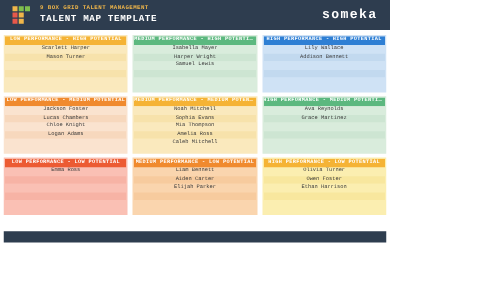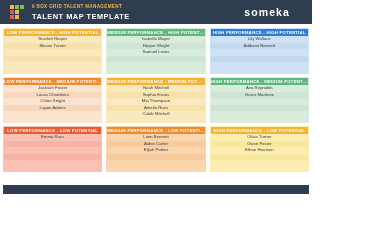--- a/index.html
+++ b/index.html
@@ -60,21 +60,21 @@
     font-size: 7.4px;
     font-weight: bold;
     letter-spacing: 0.5px;
     line-height: 11px;
     white-space: nowrap;
   }
   .someka {
     flex: 0 0 auto;
     display: flex;
     align-items: center;
-    padding-right: 22px;
+    padding-right: 10px;
     color: #ffffff;
     font-size: 10.5px;
     font-weight: bold;
     letter-spacing: 1.1px;
   }
 
   
   .header-rule {
     height: 2px;
     background: #ffffff;
@@ -131,21 +131,21 @@
 
   
   .bottombar {
     position: absolute;
     left: 3px;
     right: 3px;
     bottom: 6px;
     height: 9px;
     background: #2e3d4f;
   }
-  .page-wrap { position: relative; width: 312px; height: 200px; }
+  .page-wrap { position: relative; width: 312px; height: 200px; font-family: Liberation Mono, monospace; }
 </style>
 </head>
 <body>
 
 <div class="page-wrap">
 
   <div class="topbar">
     <div class="brand-logo">
       <div class="logo-grid">
           <div class="logo-cell" style="background: rgb(240, 182, 74);"></div>

